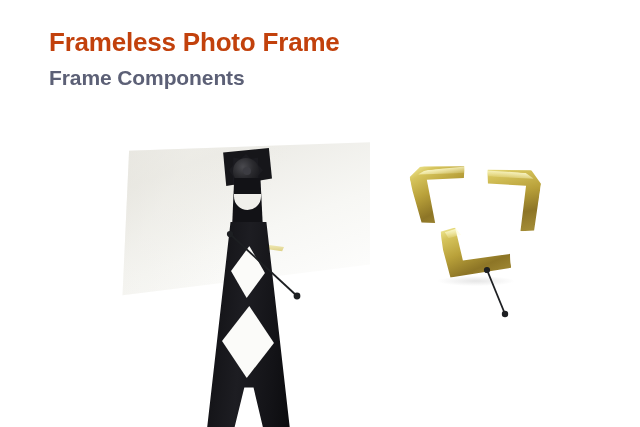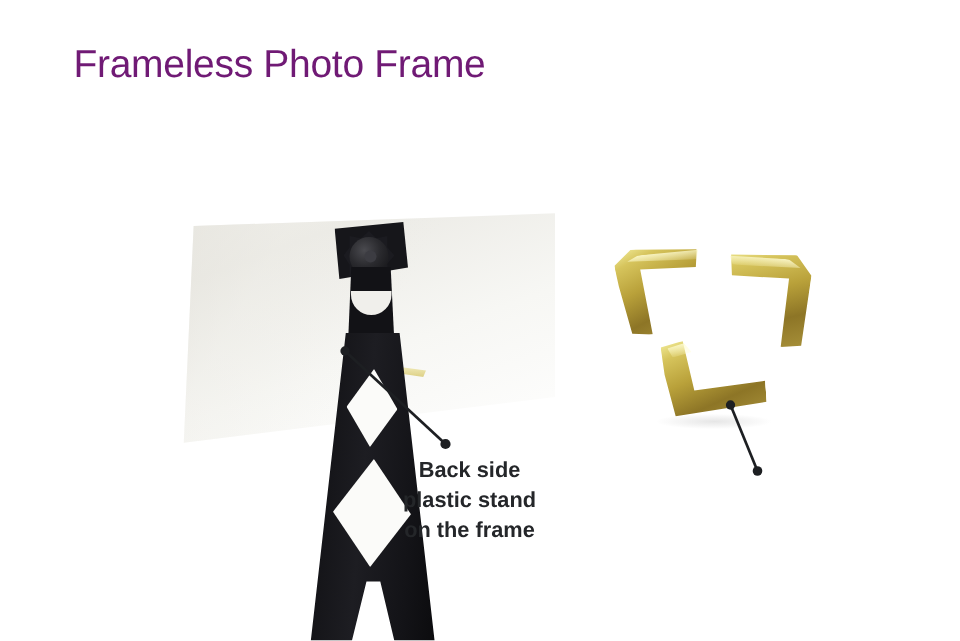--- a/index.html
+++ b/index.html
@@ -17,22 +17,22 @@
     background: #ffffff;
     overflow: hidden;
   }
 
   
   .title {
     position: absolute;
     left: 49px;
     top: 27px;
     font-size: 26px;
-    font-weight: normal;
-    color: #701a75;
+    font-weight: bold;
+    color: #c2410c;
     letter-spacing: -0.2px;
     white-space: nowrap;
   }
   .subtitle {
     position: absolute;
     left: 49px;
     top: 66px;
     font-size: 21px;
     font-weight: bold;
     color: #5c6076;
@@ -281,20 +281,21 @@
   }
   .leader-left { left: 0; top: 0; }
   .leader-right { left: 0; top: 0; }
 </style>
 </head>
 <body>
 
 <div id="canvas">
 
   <div class="title">Frameless Photo Frame</div>
+  <div class="subtitle">Frame Components</div>
 
   <div class="photo-left">
 
     <div class="frame-board"></div>
     <div class="frame-board-shade"></div>
     <div class="board-clip"></div>
 
     <div class="stand">
       <div class="mount-plate"></div>
       <div class="mount-knob-lobes"></div>
@@ -329,18 +330,15 @@
     <circle cx="230" cy="234" r="3.1" fill="#1d1f22"></circle>
     <circle cx="297" cy="296" r="3.4" fill="#1d1f22"></circle>
   </svg>
 
   <svg class="leader leader-right" width="640" height="427">
     <line x1="487" y1="270" x2="505" y2="314" stroke="#1d1f22" stroke-width="1.8"></line>
     <circle cx="487" cy="270" r="3.1" fill="#1d1f22"></circle>
     <circle cx="505" cy="314" r="3.2" fill="#1d1f22"></circle>
   </svg>
 
-  <div class="callout-text callout-left">Back side
-plastic stand
-on the frame</div>
 
 
 </div>
 
 </body></html>

